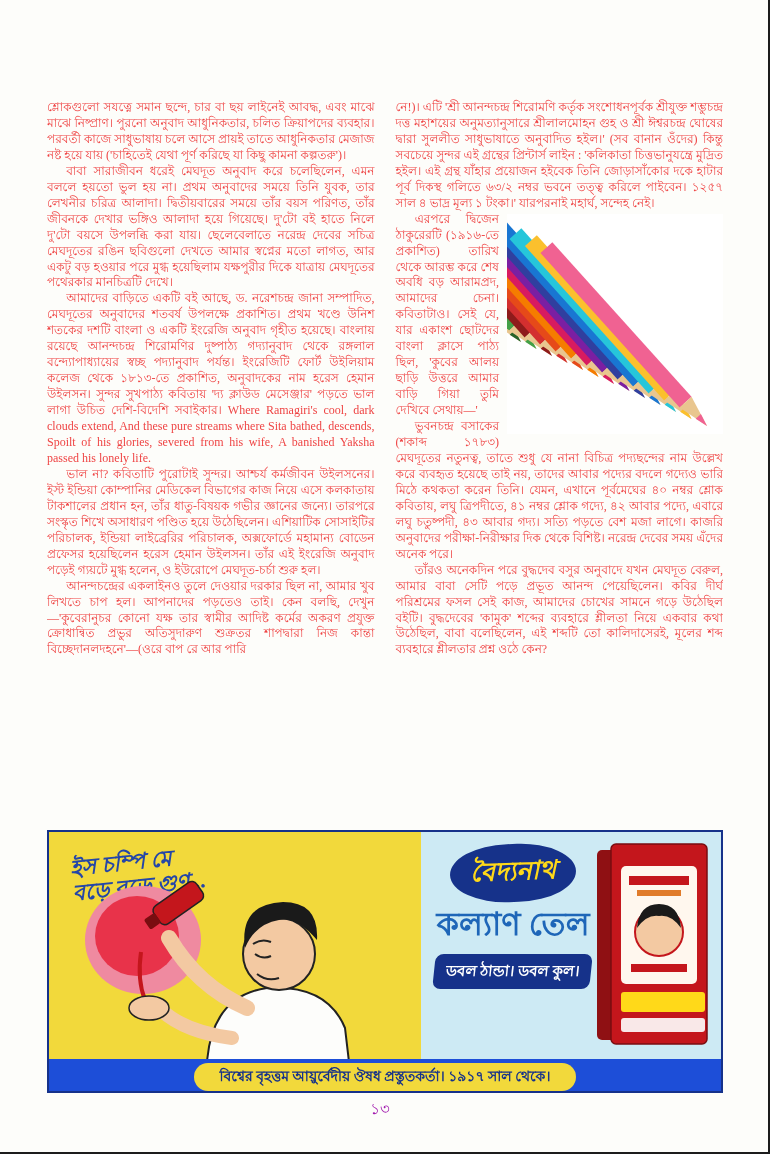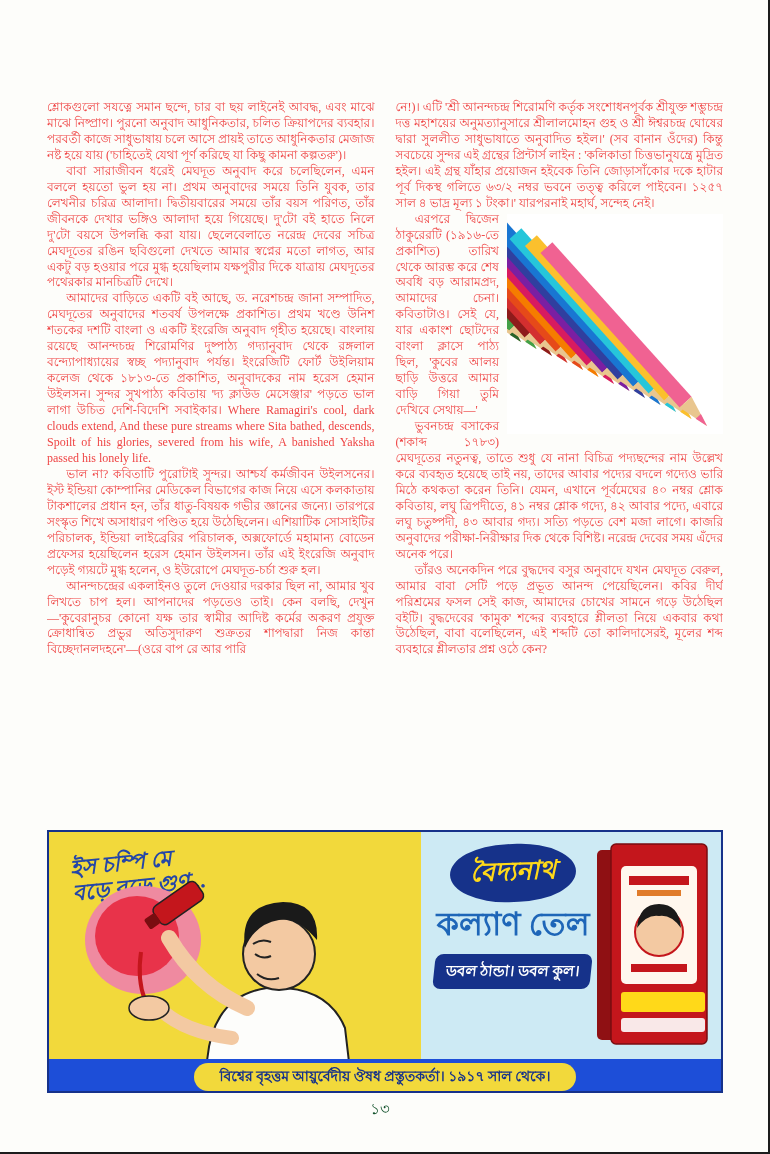--- a/index.html
+++ b/index.html
@@ -74,21 +74,21 @@
     height:32px; background:#1d4ed8;
     display:flex; align-items:flex-end; justify-content:center;
   }
   .ad-footer-band {
     background:#f2d93b; color:#16328a; font-weight:bold; font-size:14px;
     padding:2px 26px; border-radius:14px; white-space:nowrap;
   }
 
   .page-number {
     position:absolute; left:0; right:8px; bottom:30px;
-    text-align:center; font-size:15px; color:#14532d;
+    text-align:center; font-size:15px; color:#a21caf;
   }
 </style>
 </head>
 <body>
 
 <div class="page">
 
   <div class="content">
     <div class="columns">
 

